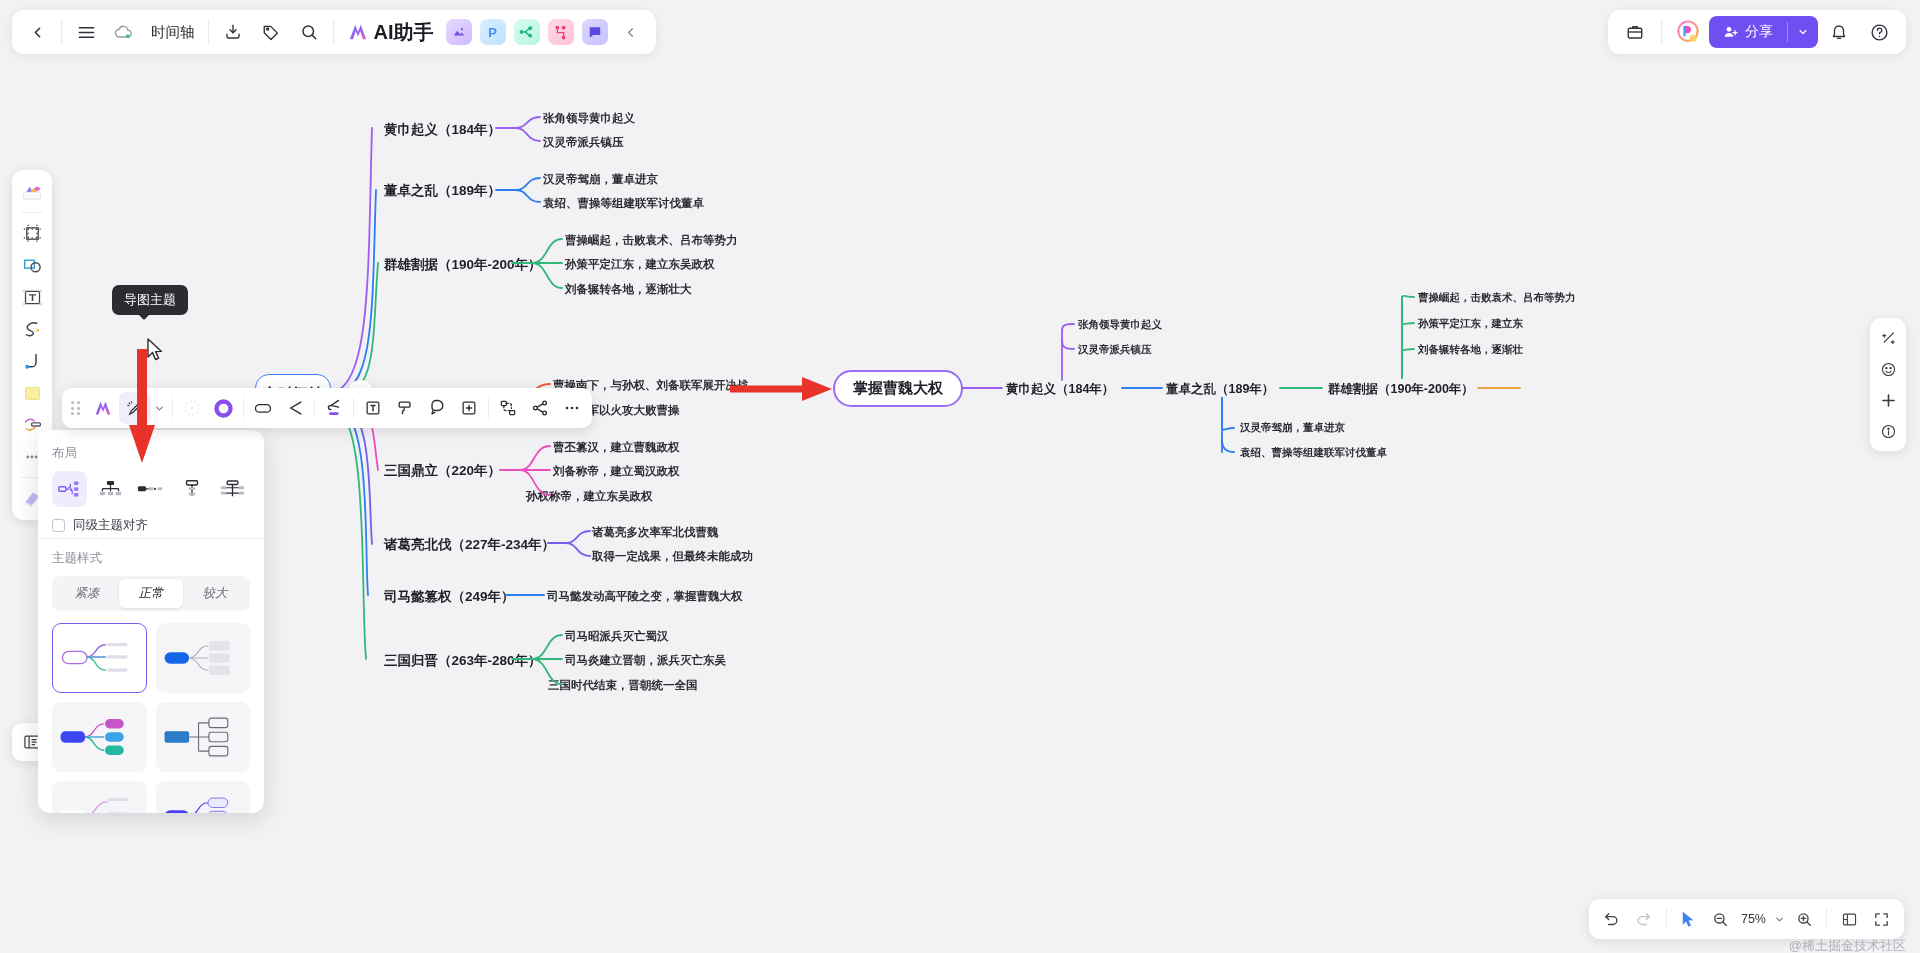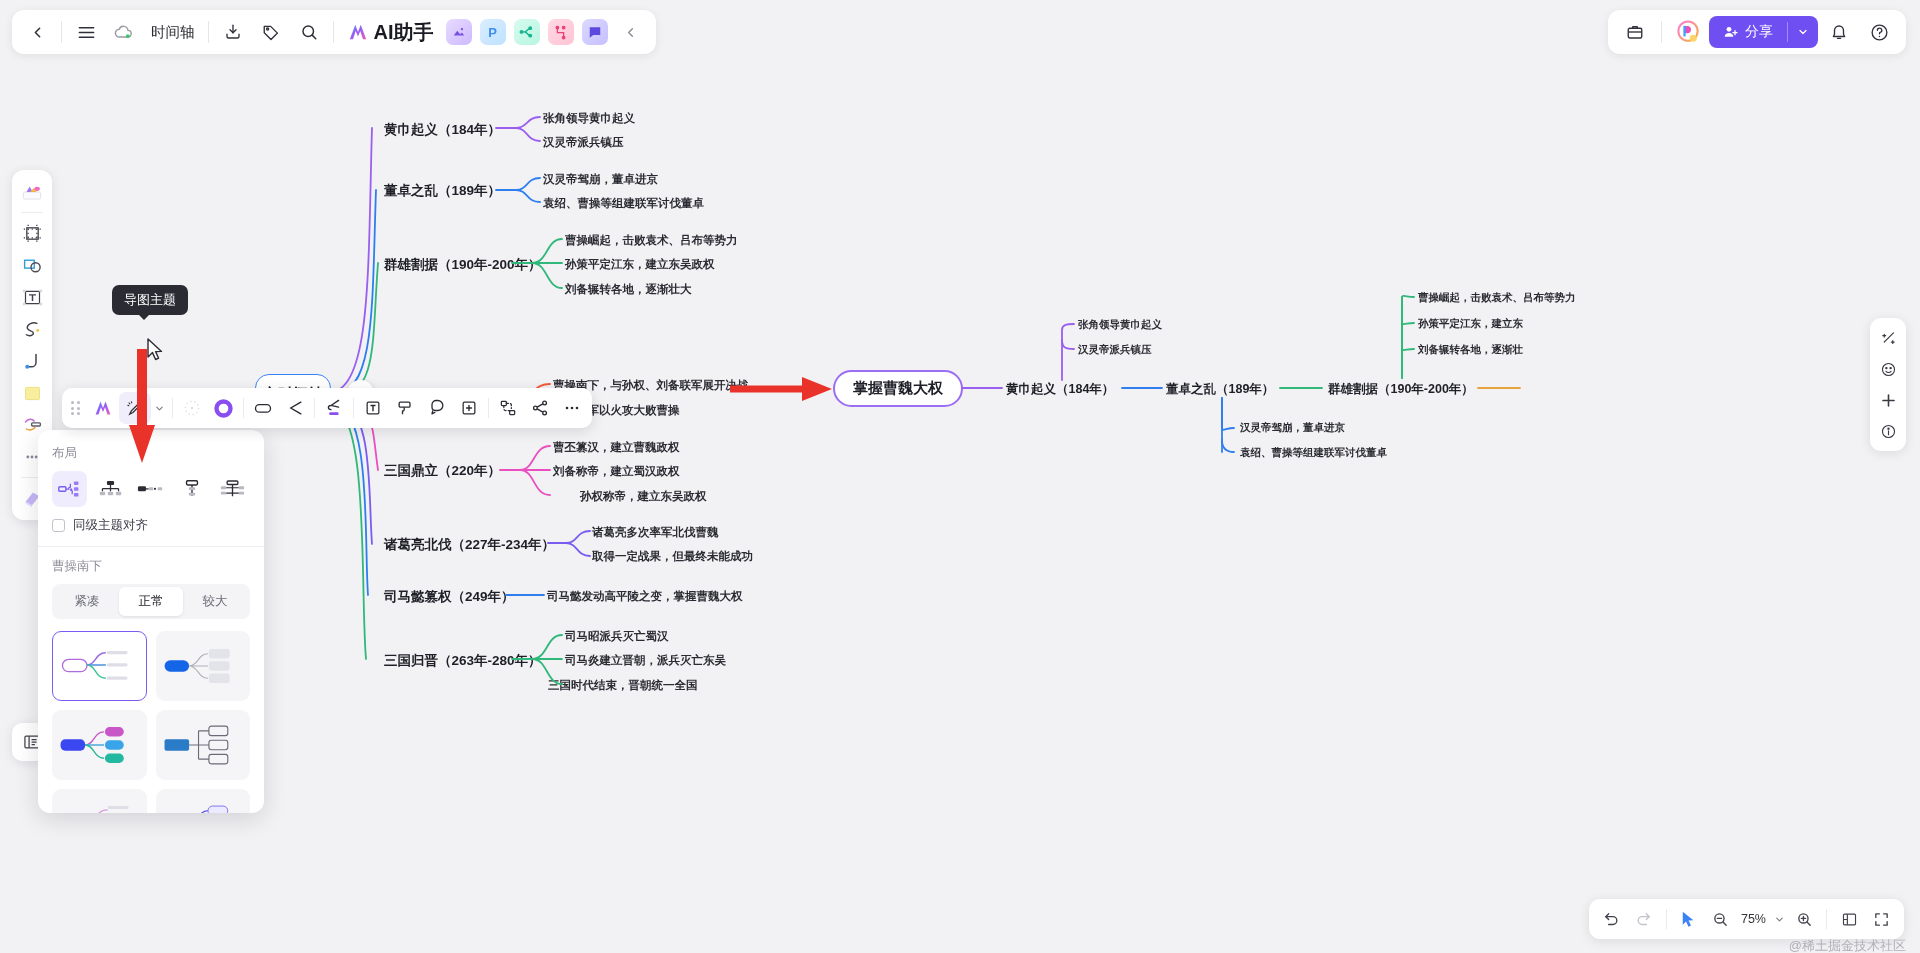--- a/index.html
+++ b/index.html
@@ -82,25 +82,25 @@
   
   .panel{
     position:absolute;left:38px;top:430px;width:226px;height:383px;
     background:#fff;border-radius:12px;box-shadow:0 6px 24px rgba(20,20,40,.14);
     padding:12px 14px 0 14px;overflow:hidden;z-index:50;
   }
   .panel-h{font-size:12.5px;color:#8c8c99;margin:3px 0 9px 0;}
   .layout-row{display:flex;align-items:center;gap:6px;margin-bottom:10px;}
   .lay-item{width:36px;height:36px;border-radius:8px;display:flex;align-items:center;justify-content:center;cursor:pointer;}
   .lay-item.sel{background:#efecfd;}
-  .cb-row{display:flex;align-items:center;gap:8px;margin:2px 0 12px 0;cursor:pointer;}
+  .cb-row{display:flex;align-items:center;gap:8px;margin:2px 0 4px 0;cursor:pointer;}
   .cb{width:13px;height:13px;border:1.5px solid #c2c2cc;border-radius:3px;}
   .cb-lbl{font-size:12.5px;color:#3a3a44;}
   .panel-div{height:1px;background:#ededf2;margin:0 -14px 11px -14px;}
-  .seg{display:flex;background:#f4f4f7;border-radius:8px;padding:3px;margin-bottom:12px;}
+  .seg{display:flex;background:#f4f4f7;border-radius:8px;padding:3px;margin-bottom:12px;font-style:italic;}
   .seg-i{flex:1;text-align:center;font-size:12.5px;color:#6b6b77;padding:6px 0;border-radius:6px;cursor:pointer;}
   .seg-i.on{background:#fff;color:#20202a;box-shadow:0 1px 3px rgba(0,0,0,.09);}
   .thumbs{display:grid;grid-template-columns:1fr 1fr;gap:9px;}
   .thumb{height:70px;background:#f5f5f8;border-radius:9px;border:1.5px solid transparent;display:flex;align-items:center;justify-content:center;cursor:pointer;overflow:hidden;}
   .thumb.sel{border-color:#7c5cf0;background:#fff;}
 
   
   .node{
     position:absolute;font-size:13.5px;color:#1f1f28;white-space:nowrap;
     font-weight:bold; cursor:text;
@@ -254,21 +254,21 @@
 <div class="leaf" style="left:565px;top:257px;">孙策平定江东，建立东吴政权</div>
 <div class="leaf" style="left:565px;top:282px;">刘备辗转各地，逐渐壮大</div>
 
 <div class="node" style="left:384px;top:390px;">赤壁之战（208年）</div>
 <div class="leaf" style="left:553px;top:378px;">曹操南下，与孙权、刘备联军展开决战</div>
 <div class="leaf" style="left:553px;top:403px;">孙刘联军以火攻大败曹操</div>
 
 <div class="node" style="left:384px;top:462px;">三国鼎立（220年）</div>
 <div class="leaf" style="left:553px;top:440px;">曹丕篡汉，建立曹魏政权</div>
 <div class="leaf" style="left:553px;top:464px;">刘备称帝，建立蜀汉政权</div>
-<div class="leaf" style="left:580px;top:489px;">孙权称帝，建立东吴政权</div>
+<div class="leaf" style="left:526px;top:489px;">孙权称帝，建立东吴政权</div>
 
 <div class="node" style="left:384px;top:536px;">诸葛亮北伐（227年-234年）</div>
 <div class="leaf" style="left:592px;top:525px;">诸葛亮多次率军北伐曹魏</div>
 <div class="leaf" style="left:592px;top:549px;">取得一定战果，但最终未能成功</div>
 
 <div class="node" style="left:384px;top:588px;">司马懿篡权（249年）</div>
 <div class="leaf" style="left:547px;top:589px;">司马懿发动高平陵之变，掌握曹魏大权</div>
 
 <div class="node" style="left:384px;top:652px;">三国归晋（263年-280年）</div>
 <div class="leaf" style="left:565px;top:629px;">司马昭派兵灭亡蜀汉</div>
@@ -680,21 +680,21 @@
         <rect x="21" y="15" width="6" height="3.2" rx="1" fill="#b9b9c3"></rect>
         <path d="M7 10.6 h7 M21 10.6 h-7 M7 16.6 h7 M21 16.6 h-7" stroke="#2b2b33" stroke-width="1.2"></path>
       </svg>
     </div>
   </div>
   <div class="cb-row">
     <span class="cb"></span>
     <span class="cb-lbl">同级主题对齐</span>
   </div>
   <div class="panel-div"></div>
-  <div class="panel-h">曹操南下</div>
+  <div class="panel-h">主题样式</div>
   <div class="seg">
     <div class="seg-i">紧凑</div>
     <div class="seg-i on">正常</div>
     <div class="seg-i">较大</div>
   </div>
   <div class="thumbs">
     <div class="thumb sel">
       <svg width="98" height="54" viewBox="0 0 98 54">
         <rect x="10" y="20" width="26" height="13" rx="6.5" fill="#fff" stroke="#b06ae0" stroke-width="1.4"></rect>
         <path d="M36 26 C 46 26, 44 13, 56 13" stroke="#9b6ae0" stroke-width="1.6" fill="none"></path>

